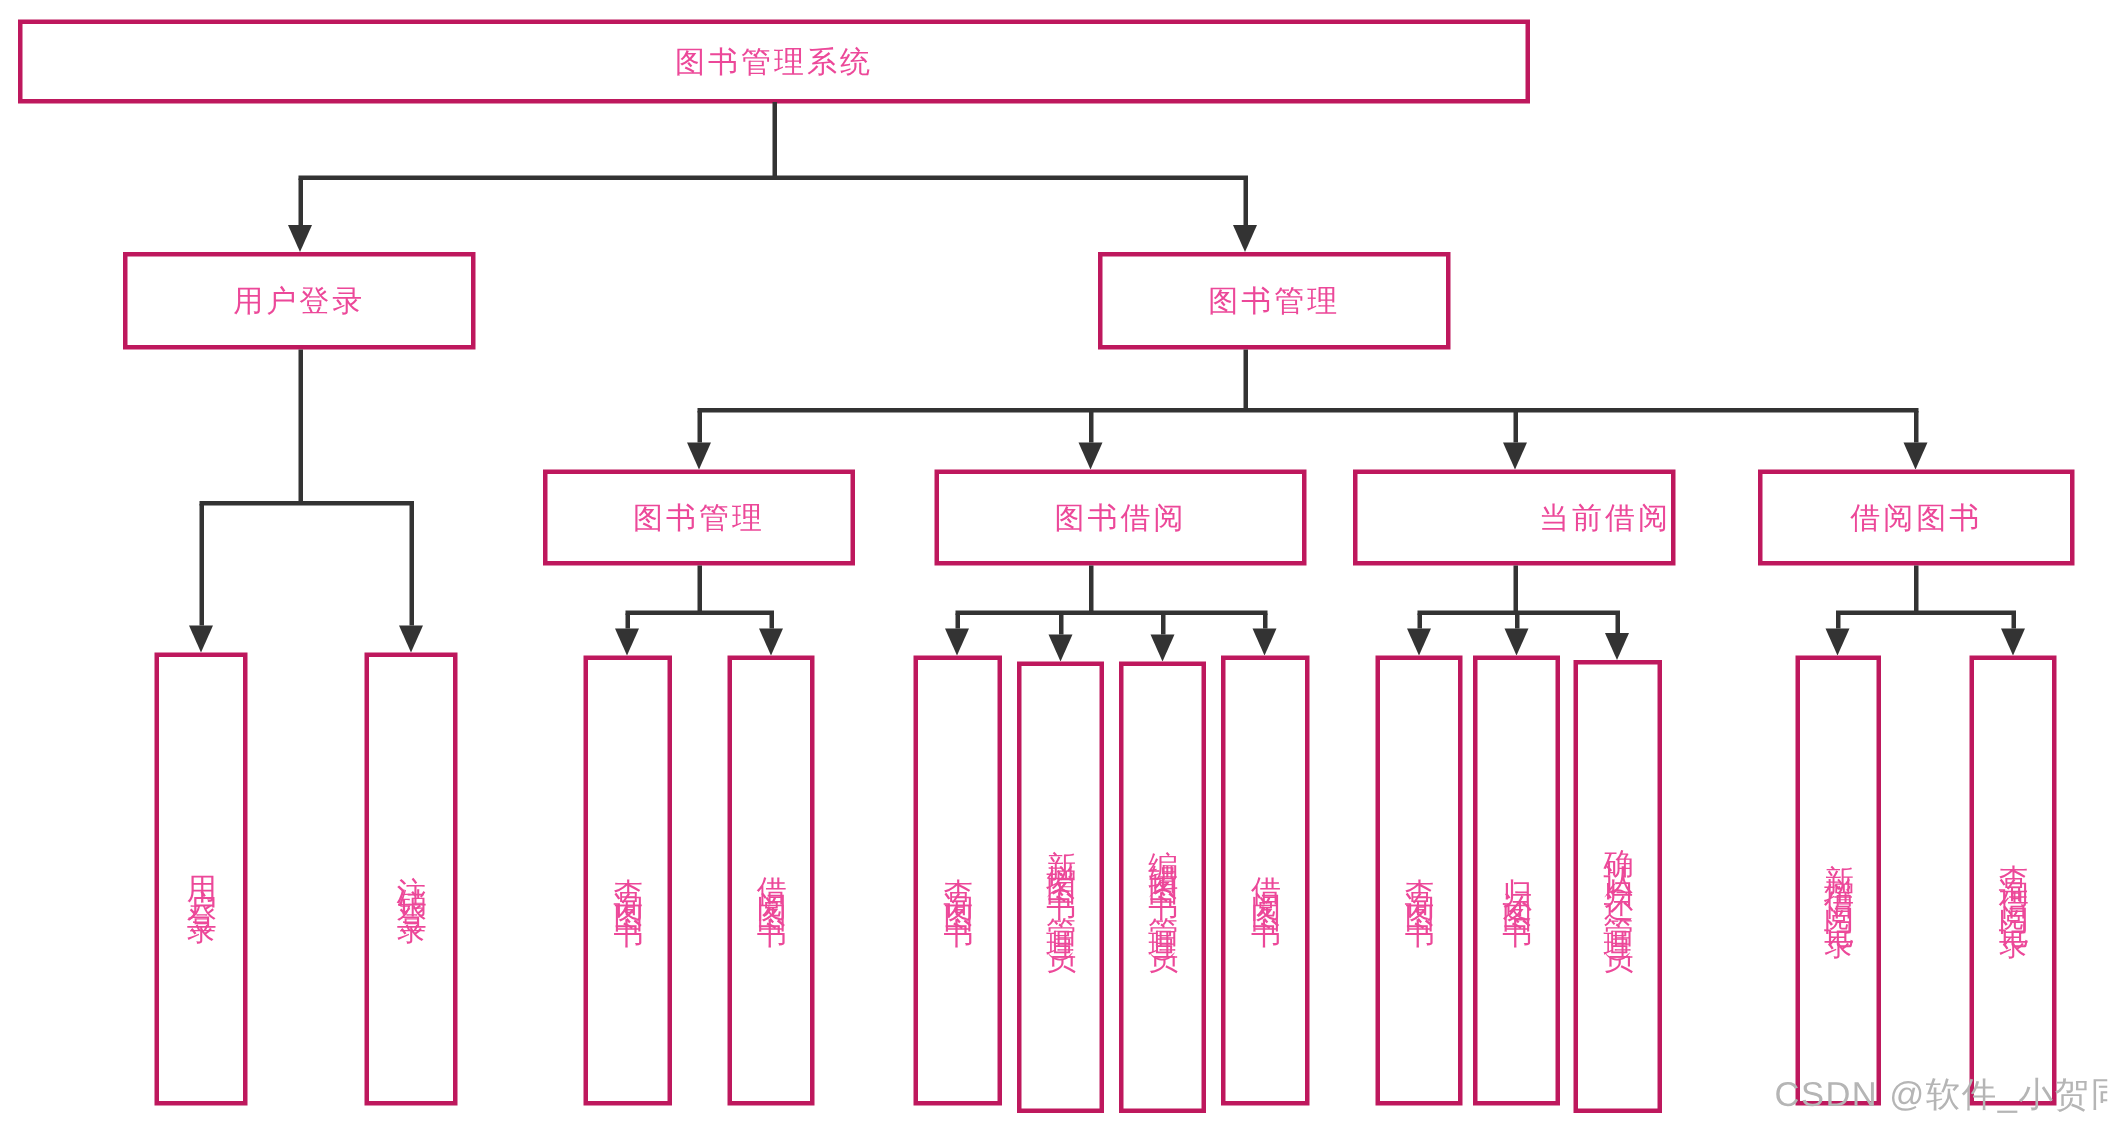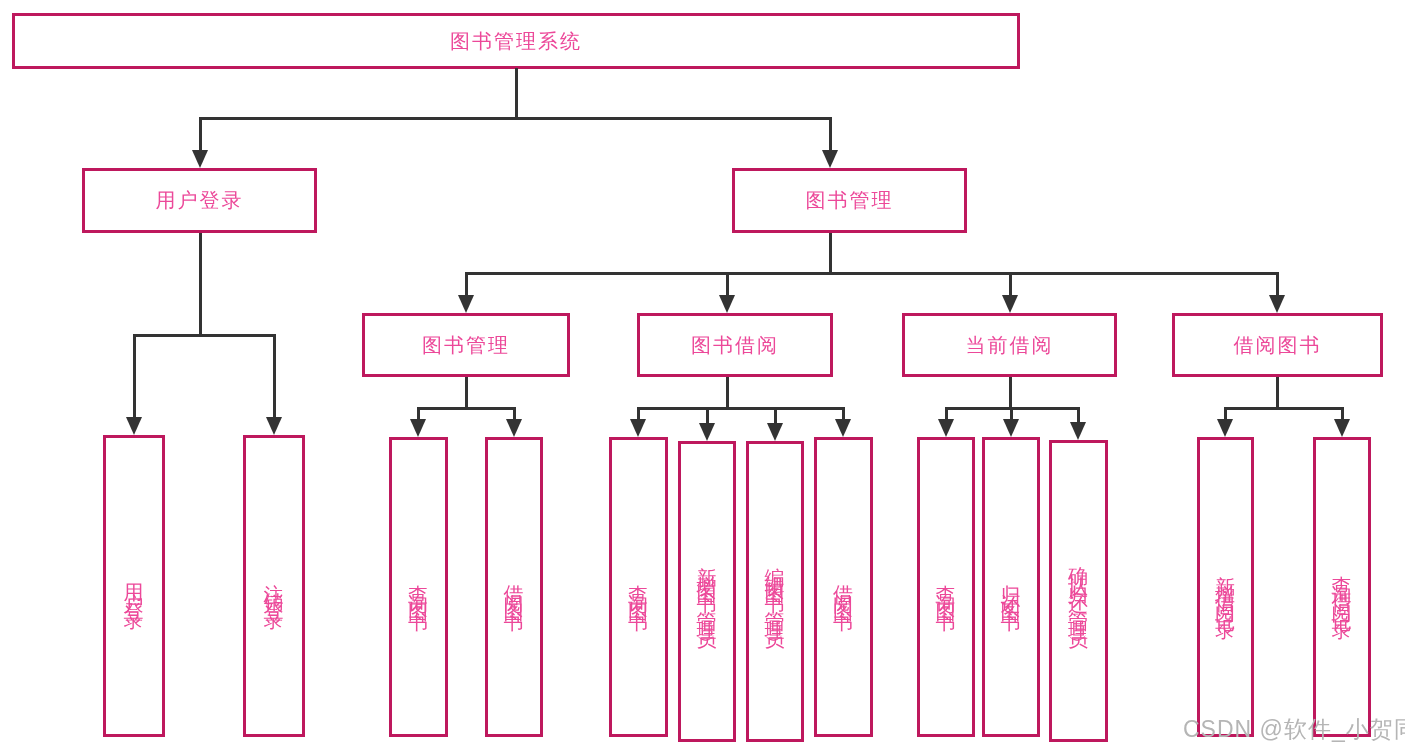--- a/index.html
+++ b/index.html
@@ -93,24 +93,24 @@
   <div class="line" style="left:1009px; top:274px; width:3px; height:21px;"></div>
   <div class="line" style="left:1276px; top:274px; width:3px; height:21px;"></div>
   <div class="arrow" style="left:458px; top:295px;"></div>
   <div class="arrow" style="left:719px; top:295px;"></div>
   <div class="arrow" style="left:1002px; top:295px;"></div>
   <div class="arrow" style="left:1269px; top:295px;"></div>
 
   <div class="box" style="left:362px; top:313px; width:208px; height:64px;">
     <span class="lbl">图书管理</span>
   </div>
-  <div class="box" style="left:637px; top:313px; width:196px; height:64px;">
+  <div class="box" style="left:623px; top:313px; width:248px; height:64px;">
     <span class="lbl">图书借阅</span>
   </div>
-  <div class="box" style="left:902px; top:313px; width:215px; height:64px;">
+  <div class="box" style="left:902px; top:313px; width:215px; height:64px;justify-content:flex-end;">
     <span class="lbl">当前借阅</span>
   </div>
   <div class="box" style="left:1172px; top:313px; width:211px; height:64px;">
     <span class="lbl">借阅图书</span>
   </div>
 
   <div class="line" style="left:465px; top:377px; width:3px; height:31px;"></div>
   <div class="line" style="left:417px; top:407px; width:99px; height:3px;"></div>
   <div class="line" style="left:417px; top:409px; width:3px; height:10px;"></div>
   <div class="line" style="left:513px; top:409px; width:3px; height:10px;"></div>

